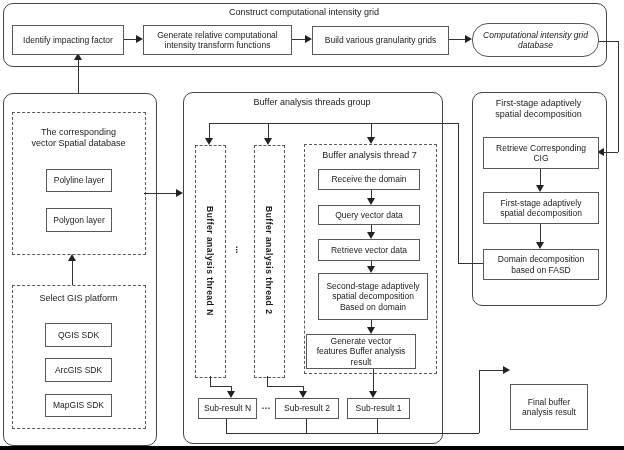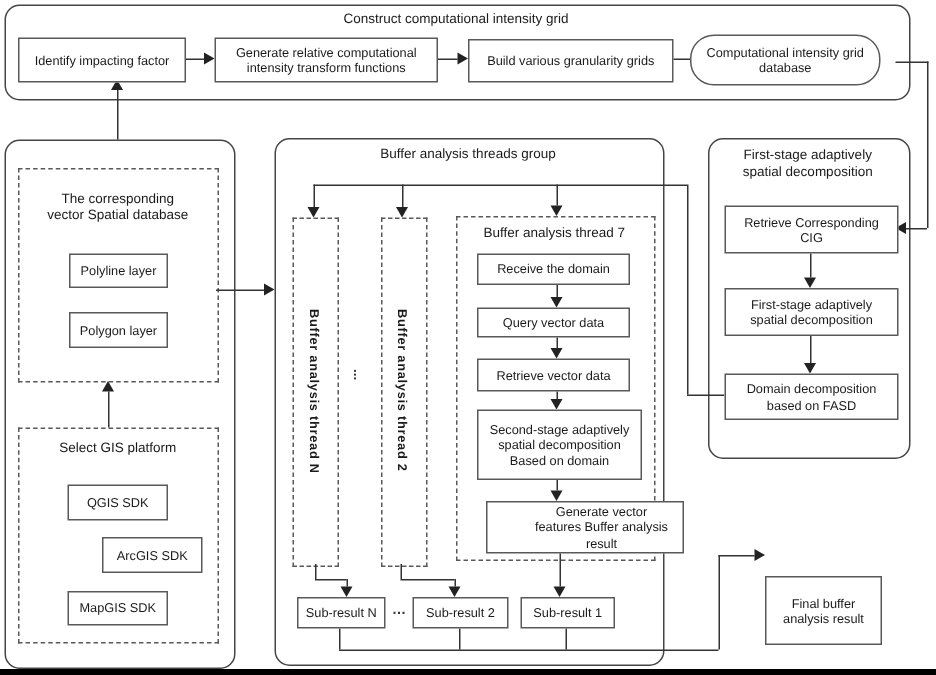--- a/index.html
+++ b/index.html
@@ -118,37 +118,37 @@
 
   <div class="vline" style="left:540px;top:167px;height:18px;"></div>
   <div class="ar d" style="left:536px;top:185px;"></div>
   <div class="vline" style="left:540px;top:222px;height:20px;"></div>
   <div class="ar d" style="left:536px;top:242px;"></div>
 
   <div class="box" style="left:12px;top:25px;width:110px;height:28px;">Identify impacting factor</div>
   <div class="box" style="left:143px;top:25px;width:147px;height:28px;">Generate relative computational
 intensity transform functions</div>
   <div class="box" style="left:312px;top:26px;width:135px;height:27px;">Build various granularity grids</div>
-  <div class="box stadium" style="left:460px;top:23px;width:125px;height:32px;">Computational intensity grid
+  <div class="box stadium" style="left:472px;top:23px;width:125px;height:32px;font-style:italic;">Computational intensity grid
 database</div>
 
   <div class="box" style="left:46px;top:169px;width:64px;height:21px;">Polyline layer</div>
   <div class="box" style="left:46px;top:208px;width:64px;height:22px;">Polygon layer</div>
 
   <div class="box" style="left:45px;top:323px;width:65px;height:22px;">QGIS SDK</div>
-  <div class="box" style="left:45px;top:358px;width:65px;height:22px;margin-left:23px;">ArcGIS SDK</div>
+  <div class="box" style="left:45px;top:358px;width:65px;height:22px;">ArcGIS SDK</div>
   <div class="box" style="left:45px;top:394px;width:65px;height:21px;">MapGIS SDK</div>
 
   <div class="box" style="left:318px;top:169px;width:100px;height:19px;">Receive the domain</div>
   <div class="box" style="left:318px;top:205px;width:100px;height:18px;">Query vector data</div>
   <div class="box" style="left:318px;top:239px;width:100px;height:20px;">Retrieve vector data</div>
   <div class="box" style="left:318px;top:273px;width:108px;height:45px;">Second-stage adaptively
 spatial decomposition
 Based on domain</div>
-  <div class="box" style="left:324px;top:334px;width:108px;height:33px;padding-left:22px;">Generate vector
+  <div class="box" style="left:306px;top:334px;width:108px;height:33px;">Generate vector
 features Buffer analysis
 result</div>
 
   <div class="box" style="left:198px;top:398px;width:57px;height:19px;">Sub-result N</div>
   <div class="dots" style="left:258px;top:398px;width:16px;height:19px;">⋯</div>
   <div class="box" style="left:275px;top:398px;width:62px;height:19px;">Sub-result 2</div>
   <div class="box" style="left:347px;top:398px;width:61px;height:19px;">Sub-result 1</div>
 
   <div class="box" style="left:483px;top:137px;width:114px;height:30px;">Retrieve Corresponding
 CIG</div>

